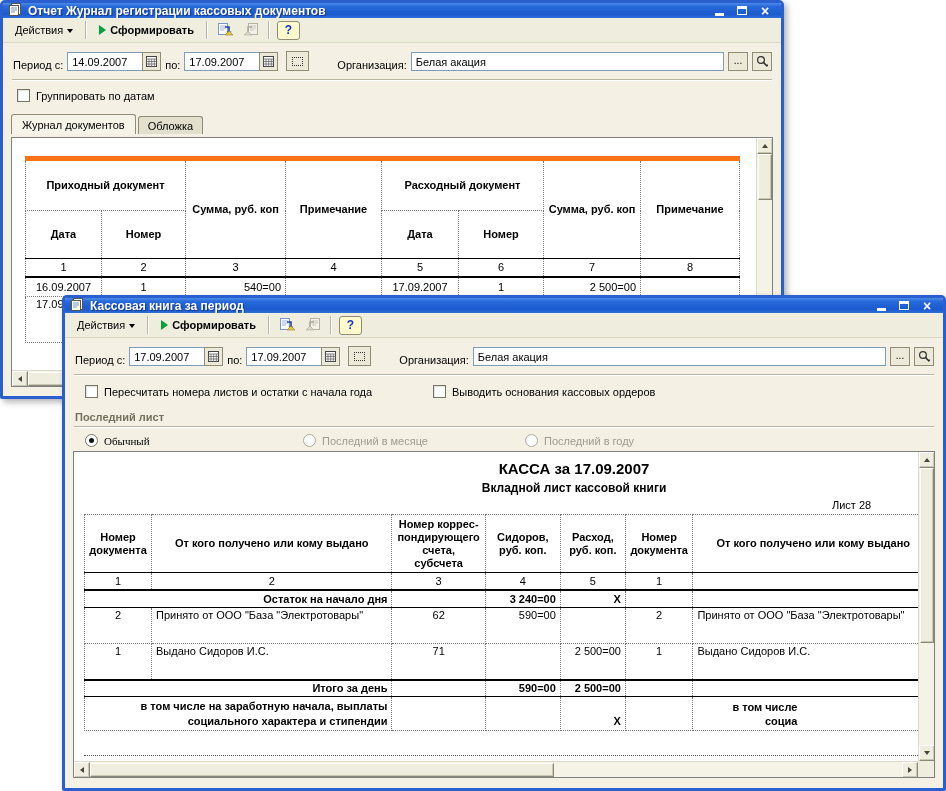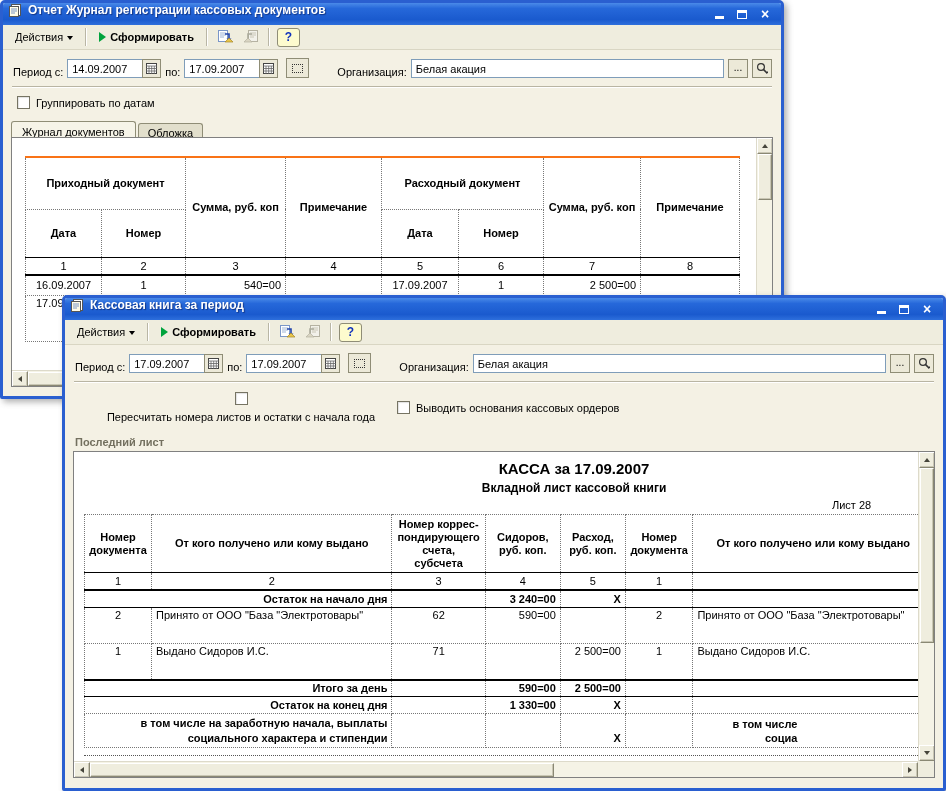--- a/index.html
+++ b/index.html
@@ -2,22 +2,22 @@
 <html><head>
 <meta charset="utf-8">
 <style>
   * { box-sizing: border-box; margin: 0; padding: 0; }
   html,body { width: 946px; height: 791px; background:#fff; font-family:"Liberation Sans",sans-serif; }
   .desktop { position:relative; width:946px; height:791px; background:#fff; overflow:hidden; }
 
   
   .window { position:absolute; border:3px solid #2A5FD0; border-radius:5px 5px 2px 2px;
             background:#F4F1E4; box-shadow:3px 3px 6px rgba(80,80,80,.45); }
-  .titlebar { height:22px; background:linear-gradient(180deg,#4A8AE8 0%,#2668DA 25%,#1A5ACE 75%,#2E6FDC 100%);
-              display:flex; gap:5px; padding:0 5px; border-radius:2px 2px 0 0; }
+  .titlebar { height:15px; background:linear-gradient(180deg,#4A8AE8 0%,#2668DA 25%,#1A5ACE 75%,#2E6FDC 100%);
+              display:flex; align-items:center; gap:5px; padding:0 5px; border-radius:2px 2px 0 0; }
   .titlebar .title { flex:1; color:#fff; font-weight:bold; font-size:12px; white-space:nowrap; overflow:hidden;
                      text-shadow:1px 1px 1px rgba(0,0,40,.45); }
   .win-btns { display:flex; gap:7px; align-items:center; padding-right:3px; }
   .wbtn { width:16px; height:14px; display:flex; align-items:center; justify-content:center; color:#fff; }
   .wbtn.min i { display:block; width:9px; height:3px; background:#fff; margin-top:7px; }
   .wbtn.max i { display:block; width:10px; height:9px; border:1px solid #fff; border-top:3px solid #fff; }
   .wbtn.close { font-size:14px; font-weight:bold; line-height:14px; }
 
   .toolbar { height:25px; background:#EFEDDE; border-bottom:1px solid #D9D6C3; display:flex; align-items:center; padding:0 5px; gap:2px; }
   .tb { background:transparent; border:1px solid transparent; font:11px "Liberation Sans",sans-serif;
@@ -45,21 +45,21 @@
               line-height:1; padding:0 0 4px 0; display:flex; align-items:flex-end; justify-content:center; }
   .mag-btn  { width:20px; height:19px; background:#ECE9D8; border:1px solid #8f8d76; padding:0;
               display:flex; align-items:center; justify-content:center; }
 
   .hline { height:2px; border-top:1px solid #B9B5A3; border-bottom:1px solid #FFF; margin:0 9px; }
 
   .check-row { display:flex; align-items:center; font-size:11px; padding:8px 10px 8px 14px; gap:6px; }
   .cb { width:13px; height:13px; background:#fff; border:1px solid #767463; box-shadow:inset 1px 1px 1px rgba(0,0,0,.12); flex:none; }
   .checks2 { display:flex; padding:9px 10px 7px 20px; font-size:11px; }
   .check-item { display:flex; align-items:center; gap:6px; }
-  .check-item.first { width:312px;flex-direction:column; }
+  .check-item.first { width:348px; }
 
   .group-lbl { font-size:11px; font-weight:bold; color:#73705F; padding:6px 0 3px 10px; }
   .radio-row { display:flex; align-items:center; padding:6px 10px 6px 20px; font-size:11px; }
   .radio-item { display:flex; align-items:center; gap:6px; }
   .radio-item.r1 { width:218px;font-family:Liberation Serif, serif; } .radio-item.r2 { width:222px; }
   .radio { width:13px; height:13px; border-radius:50%; background:#fff; border:1px solid #767463; position:relative; flex:none; }
   .radio.checked::after { content:""; position:absolute; left:3px; top:3px; width:5px; height:5px; border-radius:50%; background:#111; }
   .radio.disabled { border-color:#AAA89A; }
   .dis-lbl { color:#9E9C8D; }
 
@@ -76,21 +76,21 @@
   .rpt-table { border-collapse:collapse; table-layout:fixed; font:11px "Liberation Sans",sans-serif; color:#000; position:absolute; background:#fff; }
   .rpt-table td { border:1px dotted #777; padding:1px 4px; overflow:hidden; vertical-align:middle; }
   .rpt-table tr.hdr td { text-align:center; font-weight:bold; line-height:13px; }
   .rpt-table tr.nums td { border-top:1px solid #000; border-bottom:2px solid #000; text-align:center; }
   td.c { text-align:center; } td.r { text-align:right; } td.l { text-align:left; }
   td.b, .b { font-weight:bold;text-align:right; } td.top { vertical-align:top; }
   tr.opening td { border-bottom:1px solid #000; }
   tr.item2 td { border-bottom:2px solid #000; }
   tr.total td { border-bottom:1px solid #000; }
   td.xbot { vertical-align:bottom; padding-bottom:3px; }
-  .back-table { left:13px; top:18px; border-top:2px solid #f97316; }
+  .back-table { left:13px; top:18px; border-top:5px solid #f97316; }
   .front-table { left:10px; top:62px; }
   .rpt-title, .rpt-subtitle { position:absolute; left:0; width:1000px; text-align:center; font-weight:bold; }
   .rpt-title { top:8px; font-size:15px; }
   .rpt-subtitle { top:29px; font-size:12px; }
   .rpt-sheet { position:absolute; top:47px; left:758px; font-size:11px; }
   .page-edge { position:absolute; left:10px; top:303px; width:1030px; border-top:1px dotted #555; }
   .clip7 { width:100px; text-align:right; line-height:14px; font-weight:bold; }
   .nowrap { white-space:nowrap; }
 
   
@@ -479,28 +479,20 @@
           <td class="l top nowrap">Выдано Сидоров И.С.</td>
         </tr>
         <tr class="total" style="height:17px">
           <td colspan="2" class="r b nowrap">Итого за день</td>
           <td></td>
           <td class="r b">590=00</td>
           <td class="r b">2 500=00</td>
           <td></td>
           <td></td>
         </tr>
-        <tr style="height:17px">
-          <td colspan="2" class="r b nowrap">Остаток на конец  дня</td>
-          <td></td>
-          <td class="r b">1 330=00</td>
-          <td class="c b">X</td>
-          <td></td>
-          <td></td>
-        </tr>
         <tr style="height:34px">
           <td colspan="2" class="r b" style="line-height:15px">
             <div>в том числе на заработную начала, выплаты</div>
             <div>социального характера и стипендии</div>
           </td>
           <td></td>
           <td></td>
           <td class="c b xbot">X</td>
           <td></td>
           <td class="l">

